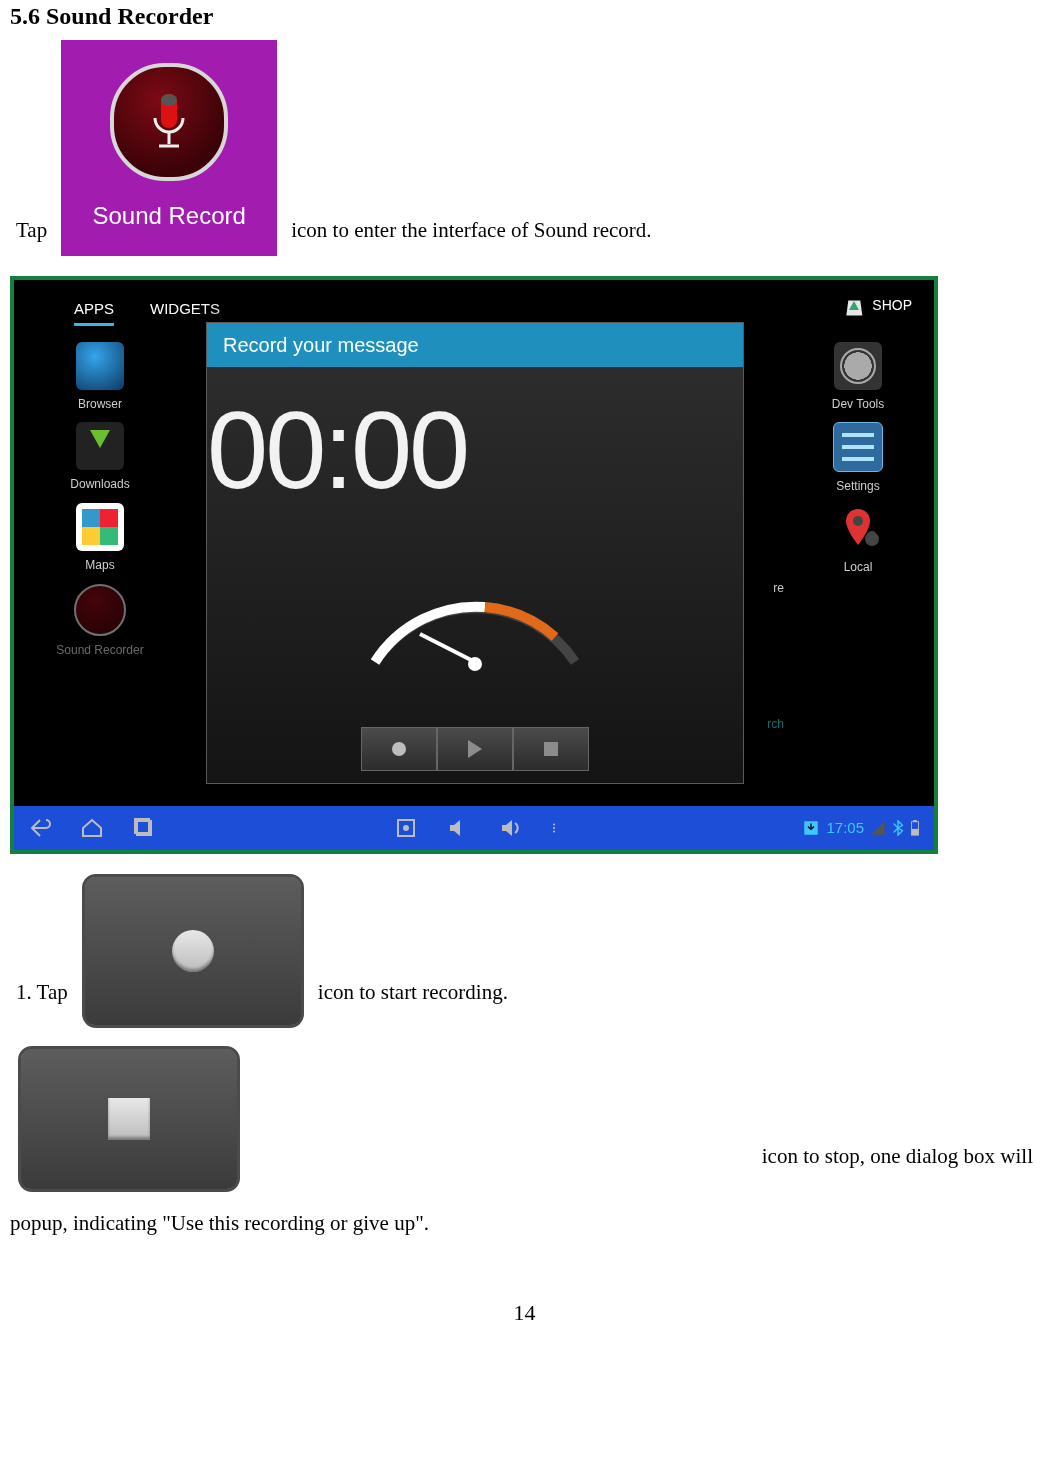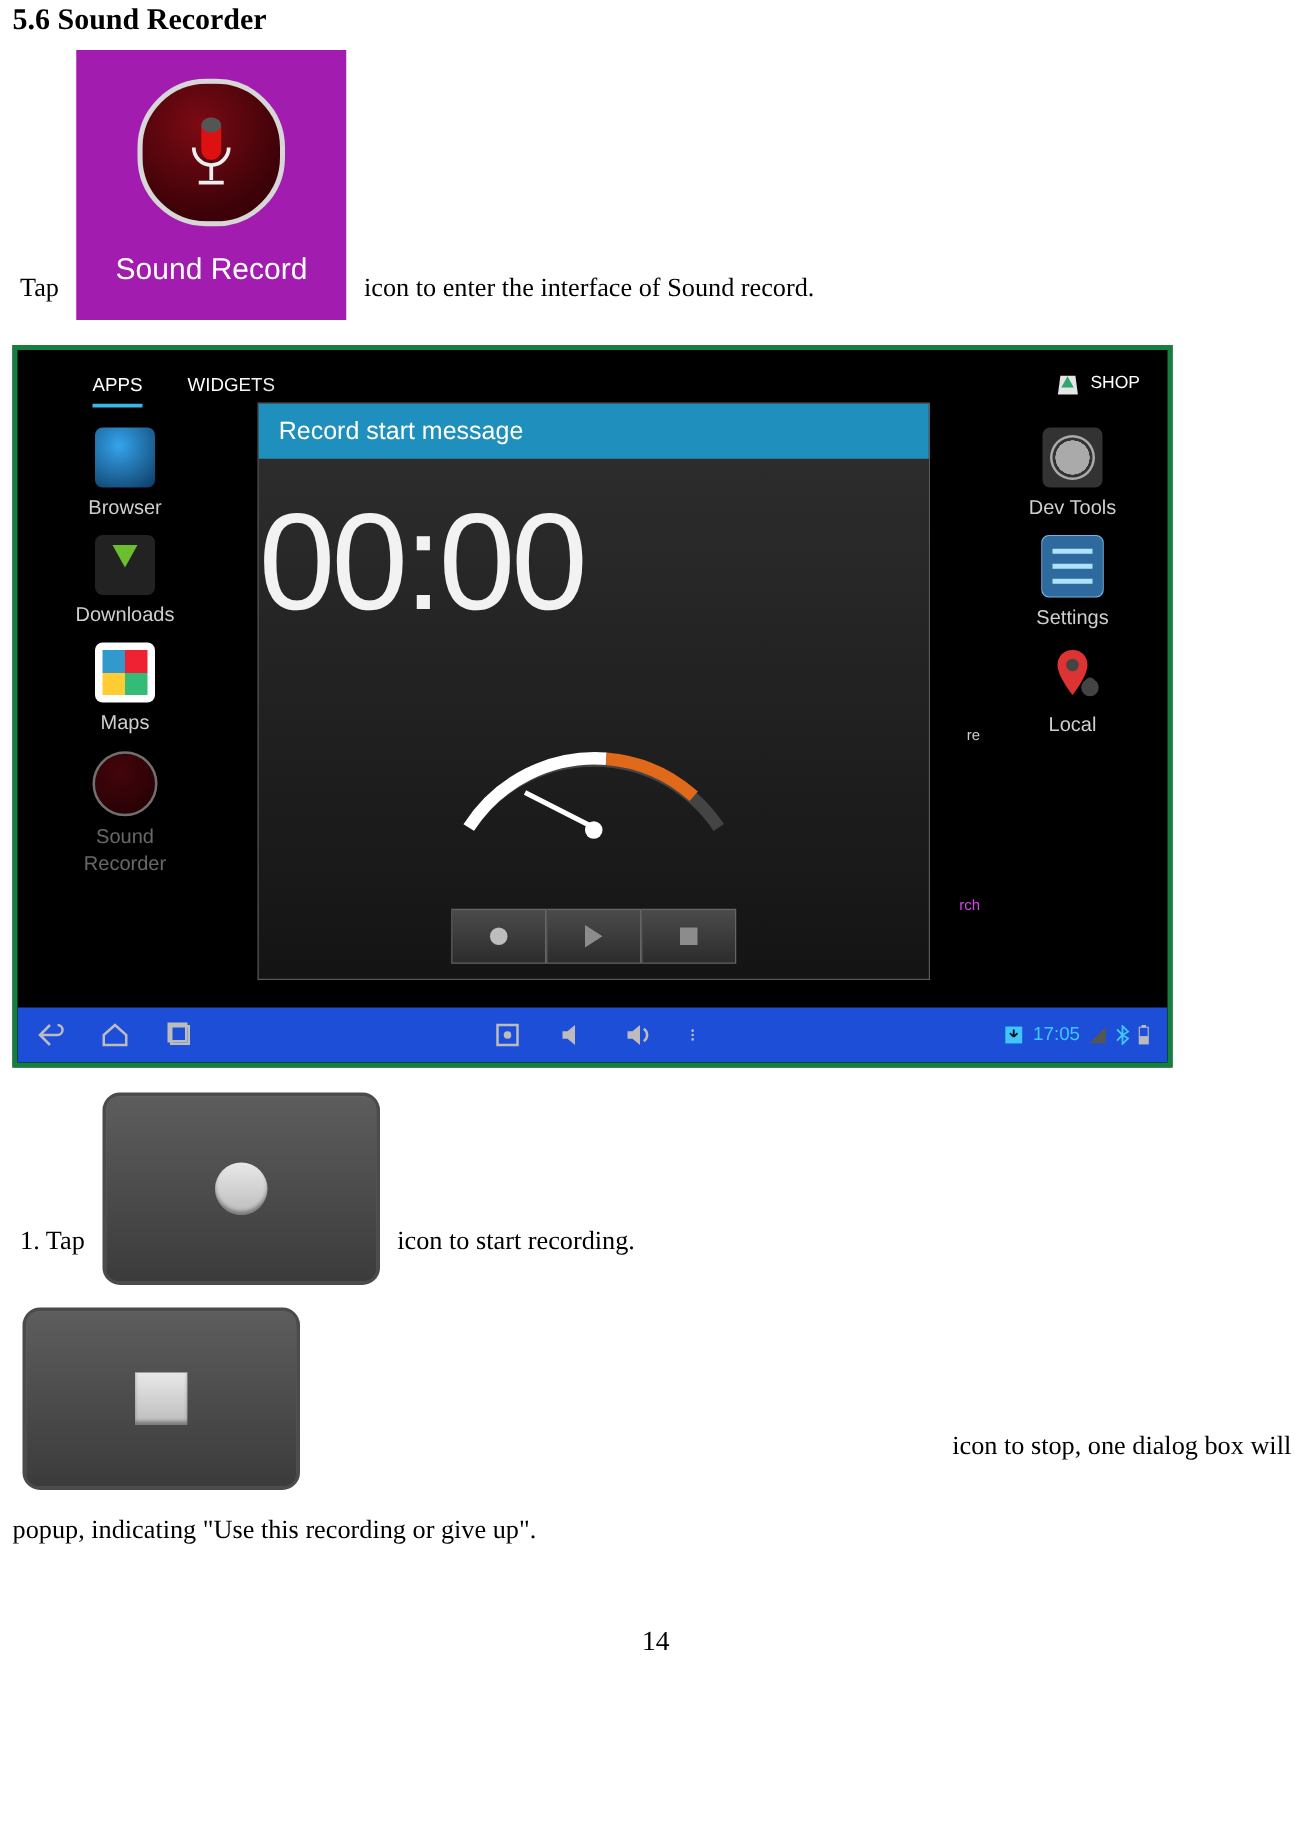--- a/index.html
+++ b/index.html
@@ -87,21 +87,21 @@
     width: 112px;
     display: flex; flex-direction: column; gap: 10px; align-items: center;
   }
   .left-col { left: 30px; }
   .right-col { right: 20px; align-items: flex-end; }
   .inner-col { left: 156px; }
   .app {
     display: flex; flex-direction: column; align-items: center; gap: 6px;
     width: 112px;
   }
-  .app .lbl { color: #cfcfcf; font-size: 16px; text-align: center; }
+  .app .lbl { color: #cfcfcf; font-size: 12px; text-align: center; }
   .ico { width: 48px; height: 48px; border-radius: 6px; position: relative; }
   .ico.dim { opacity: .55; }
   .globe{background:radial-gradient(circle at 40% 30%,#35a4ec,#0c3a63);} 
   .dl{background:#222;}
   .dl::after{content:"";position:absolute;left:14px;top:8px;width:0;height:0;border-left:10px solid transparent;border-right:10px solid transparent;border-top:18px solid #6bbf2f;}
   .mapsico{background:#fff;}
   .mapsico::after{content:"";position:absolute;inset:6px;background:conic-gradient(#e23 0 25%,#3b7 25% 50%,#fc3 50% 75%,#39c 75% 100%);}
   .recico{background:radial-gradient(circle at 40% 30%,#7b0a14,#3d0208);border:2px solid #ccc;border-radius:50%;}
   .gearico{background:#333;}
   .gearico::after{content:"";position:absolute;left:8px;top:8px;width:32px;height:32px;border-radius:50%;background:radial-gradient(circle,#aaa 0 60%,transparent 61%);box-shadow:0 0 0 2px #aaa;}
@@ -248,24 +248,24 @@
               <circle cx="24" cy="16" r="5" fill="#444"></circle>
               <circle cx="38" cy="34" r="7" fill="#444"></circle>
               <circle cx="38" cy="30" r="4" fill="#444"></circle>
             </svg>
         </div>
         <div class="lbl">Local</div>
         </div>
     </div>
 
     <div style="position:absolute;right:150px;top:300px;color:#cfcfcf;font-size:12px">re</div>
-    <div style="position:absolute;right:150px;top:436px;color:#d946ef;font-size:12px">rch</div>
+    <div style="position:absolute;right:150px;top:436px;color:#0f766e;font-size:12px">rch</div>
 
     <div class="modal">
-      <div class="modal-title">Record start message</div>
+      <div class="modal-title">Record your message</div>
       <div class="timer">00:00</div>
       <div class="meter-wrap">
         <svg viewBox="0 0 280 130">
           <path d="M40 100 A120 120 0 0 1 240 100" stroke="#444" stroke-width="10" fill="none"></path>
           <path d="M40 100 A120 120 0 0 1 150 45" stroke="#fff" stroke-width="10" fill="none"></path>
           <path d="M150 45 A120 120 0 0 1 220 75" stroke="#e06a1a" stroke-width="10" fill="none"></path>
           <line x1="140" y1="100" x2="85" y2="72" stroke="#fff" stroke-width="4"></line>
           <circle cx="140" cy="102" r="7" fill="#fff"></circle>
         </svg>
       </div>

